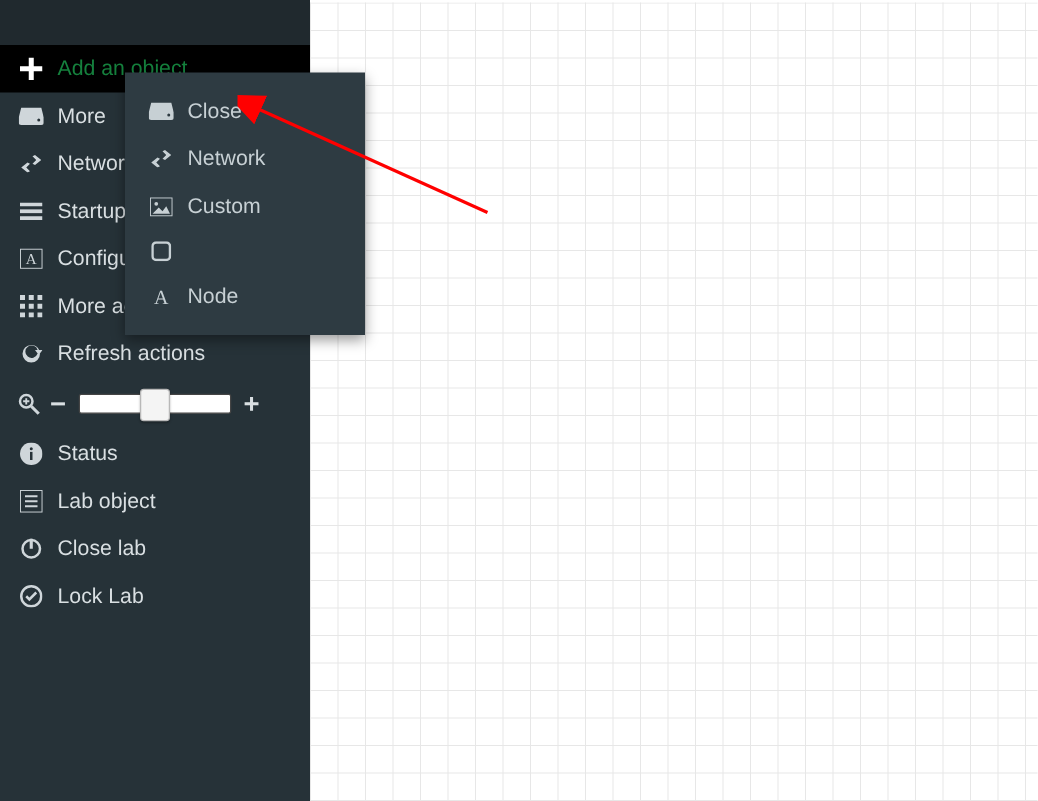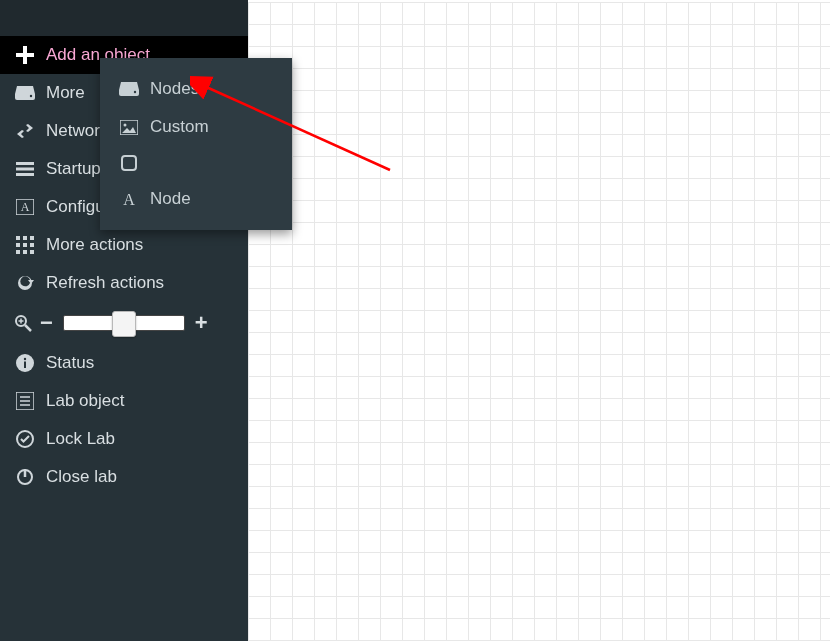--- a/index.html
+++ b/index.html
@@ -18,21 +18,21 @@
     position:absolute;left:0;top:0;width:248px;height:100%;
     background:#263238;color:#cfd6da;
     box-sizing:border-box;
   }
   .topband{height:36px;background:#20292e;}
   .item{
     display:flex;align-items:center;
     padding:9px 14px;font-size:17px;color:#d9dfe2;cursor:pointer;
   }
   .item .ic{width:22px;margin-right:10px;display:flex;align-items:center;justify-content:center;}
-  .item.active{background:#000;color:#f9a8d4;}
+  .item.active{background:#000;color:#15803d;}
   .zoom-row{display:flex;align-items:center;padding:8px 12px;}
   .zoom-row .ic{width:22px;display:flex;align-items:center;justify-content:center;}
   .zoom-row .minus,.zoom-row .plus{font-size:22px;font-weight:bold;color:#d9dfe2;padding:0 6px;cursor:pointer;}
   .slider{
     position:relative;width:120px;height:14px;background:#fff;border:1px solid #444;
     border-radius:2px;margin:0 4px;
   }
   .slider .thumb{
     position:absolute;top:-5px;left:48px;width:22px;height:24px;
     background:#f4f4f4;border:1px solid #b8b8b8;border-radius:3px;
@@ -173,48 +173,56 @@
           <line x1="4" y1="9" x2="14" y2="9" stroke="#cfd6da" stroke-width="1.5"></line>
           <line x1="4" y1="13" x2="14" y2="13" stroke="#cfd6da" stroke-width="1.5"></line>
         </svg>
     </span>
     <span>Lab object</span>
   </div>
 
   <div class="item">
     <span class="ic">
       <svg width="18" height="18" viewBox="0 0 18 18">
+          <circle cx="9" cy="9" r="7" fill="none" stroke="#cfd6da" stroke-width="2"></circle>
+          <line x1="9" y1="1" x2="9" y2="9" stroke="#cfd6da" stroke-width="2.5"></line>
+        </svg>
+    </span>
+    <span>Close lab</span>
+  </div>
+
+  <div class="item">
+    <span class="ic">
+      <svg width="18" height="18" viewBox="0 0 18 18">
           <circle cx="9" cy="9" r="8" fill="none" stroke="#cfd6da" stroke-width="2"></circle>
           <path d="M5 9l2.5 2.5L13 6" fill="none" stroke="#cfd6da" stroke-width="2"></path>
         </svg>
     </span>
     <span>Lock Lab</span>
   </div>
 
-  <div class="item">
-    <span class="ic">
-      <svg width="18" height="18" viewBox="0 0 18 18">
-          <circle cx="9" cy="9" r="7" fill="none" stroke="#cfd6da" stroke-width="2"></circle>
-          <line x1="9" y1="1" x2="9" y2="9" stroke="#cfd6da" stroke-width="2.5"></line>
-        </svg>
-    </span>
-    <span>Close lab</span>
-  </div>
-
 </div>
 
 <div class="submenu">
   <div class="sub-item">
     <span class="ic">
       <svg width="20" height="14" viewBox="0 0 20 14">
           <path d="M2 0h16l2 8v4a2 2 0 0 1-2 2H2a2 2 0 0 1-2-2V8z" fill="#c7d0d4"></path>
           <circle cx="16" cy="10" r="1.2" fill="#2e3b42"></circle>
         </svg>
     </span>
-    <span>Nodes</span>
+    <span>Close</span>
+  </div>
+  <div class="sub-item">
+    <span class="ic">
+      <svg width="20" height="14" viewBox="0 0 20 14">
+          <path d="M0 4h14l-3-3 2-1 5 4-5 4-2-1 3-3H0zM20 10H6l3 3-2 1-5-4 5-4 2 1-3 3h14z" fill="#c7d0d4"></path>
+        </svg>
+    </span>
+    <span>Network</span>
   </div>
   <div class="sub-item">
     <span class="ic">
       <svg width="18" height="15" viewBox="0 0 18 15">
           <rect x="0" y="0" width="18" height="15" fill="none" stroke="#c7d0d4" stroke-width="1.5"></rect>
           <circle cx="5" cy="5" r="1.5" fill="#c7d0d4"></circle>
           <path d="M2 13l5-5 3 3 3-4 3 6z" fill="#c7d0d4"></path>
         </svg>
     </span>
     <span>Custom</span>

